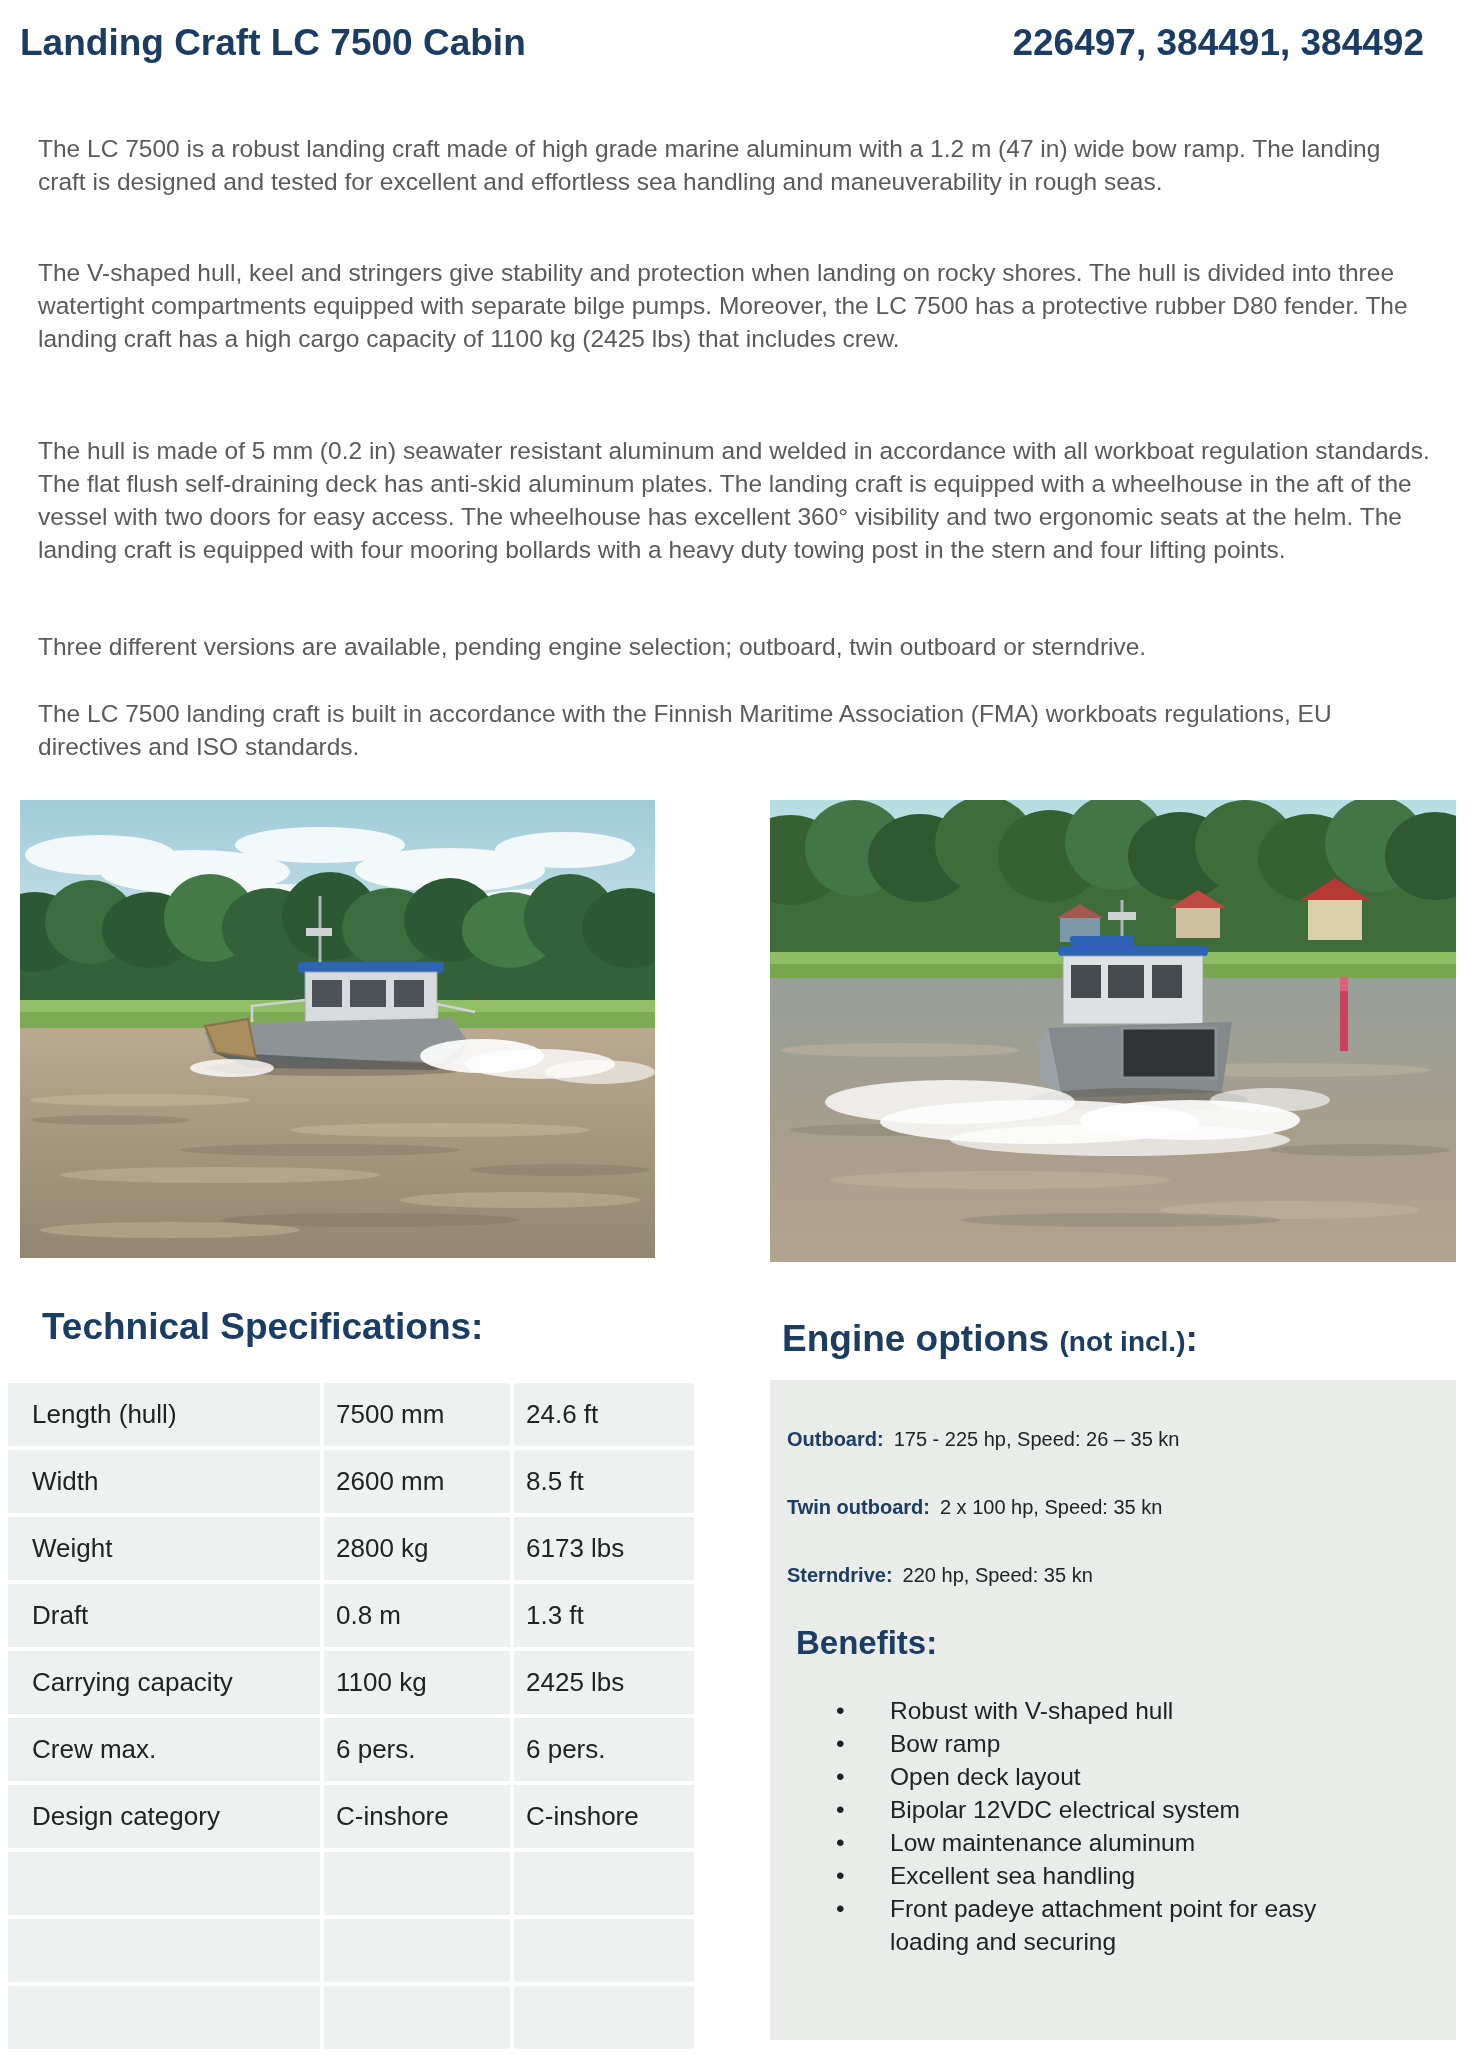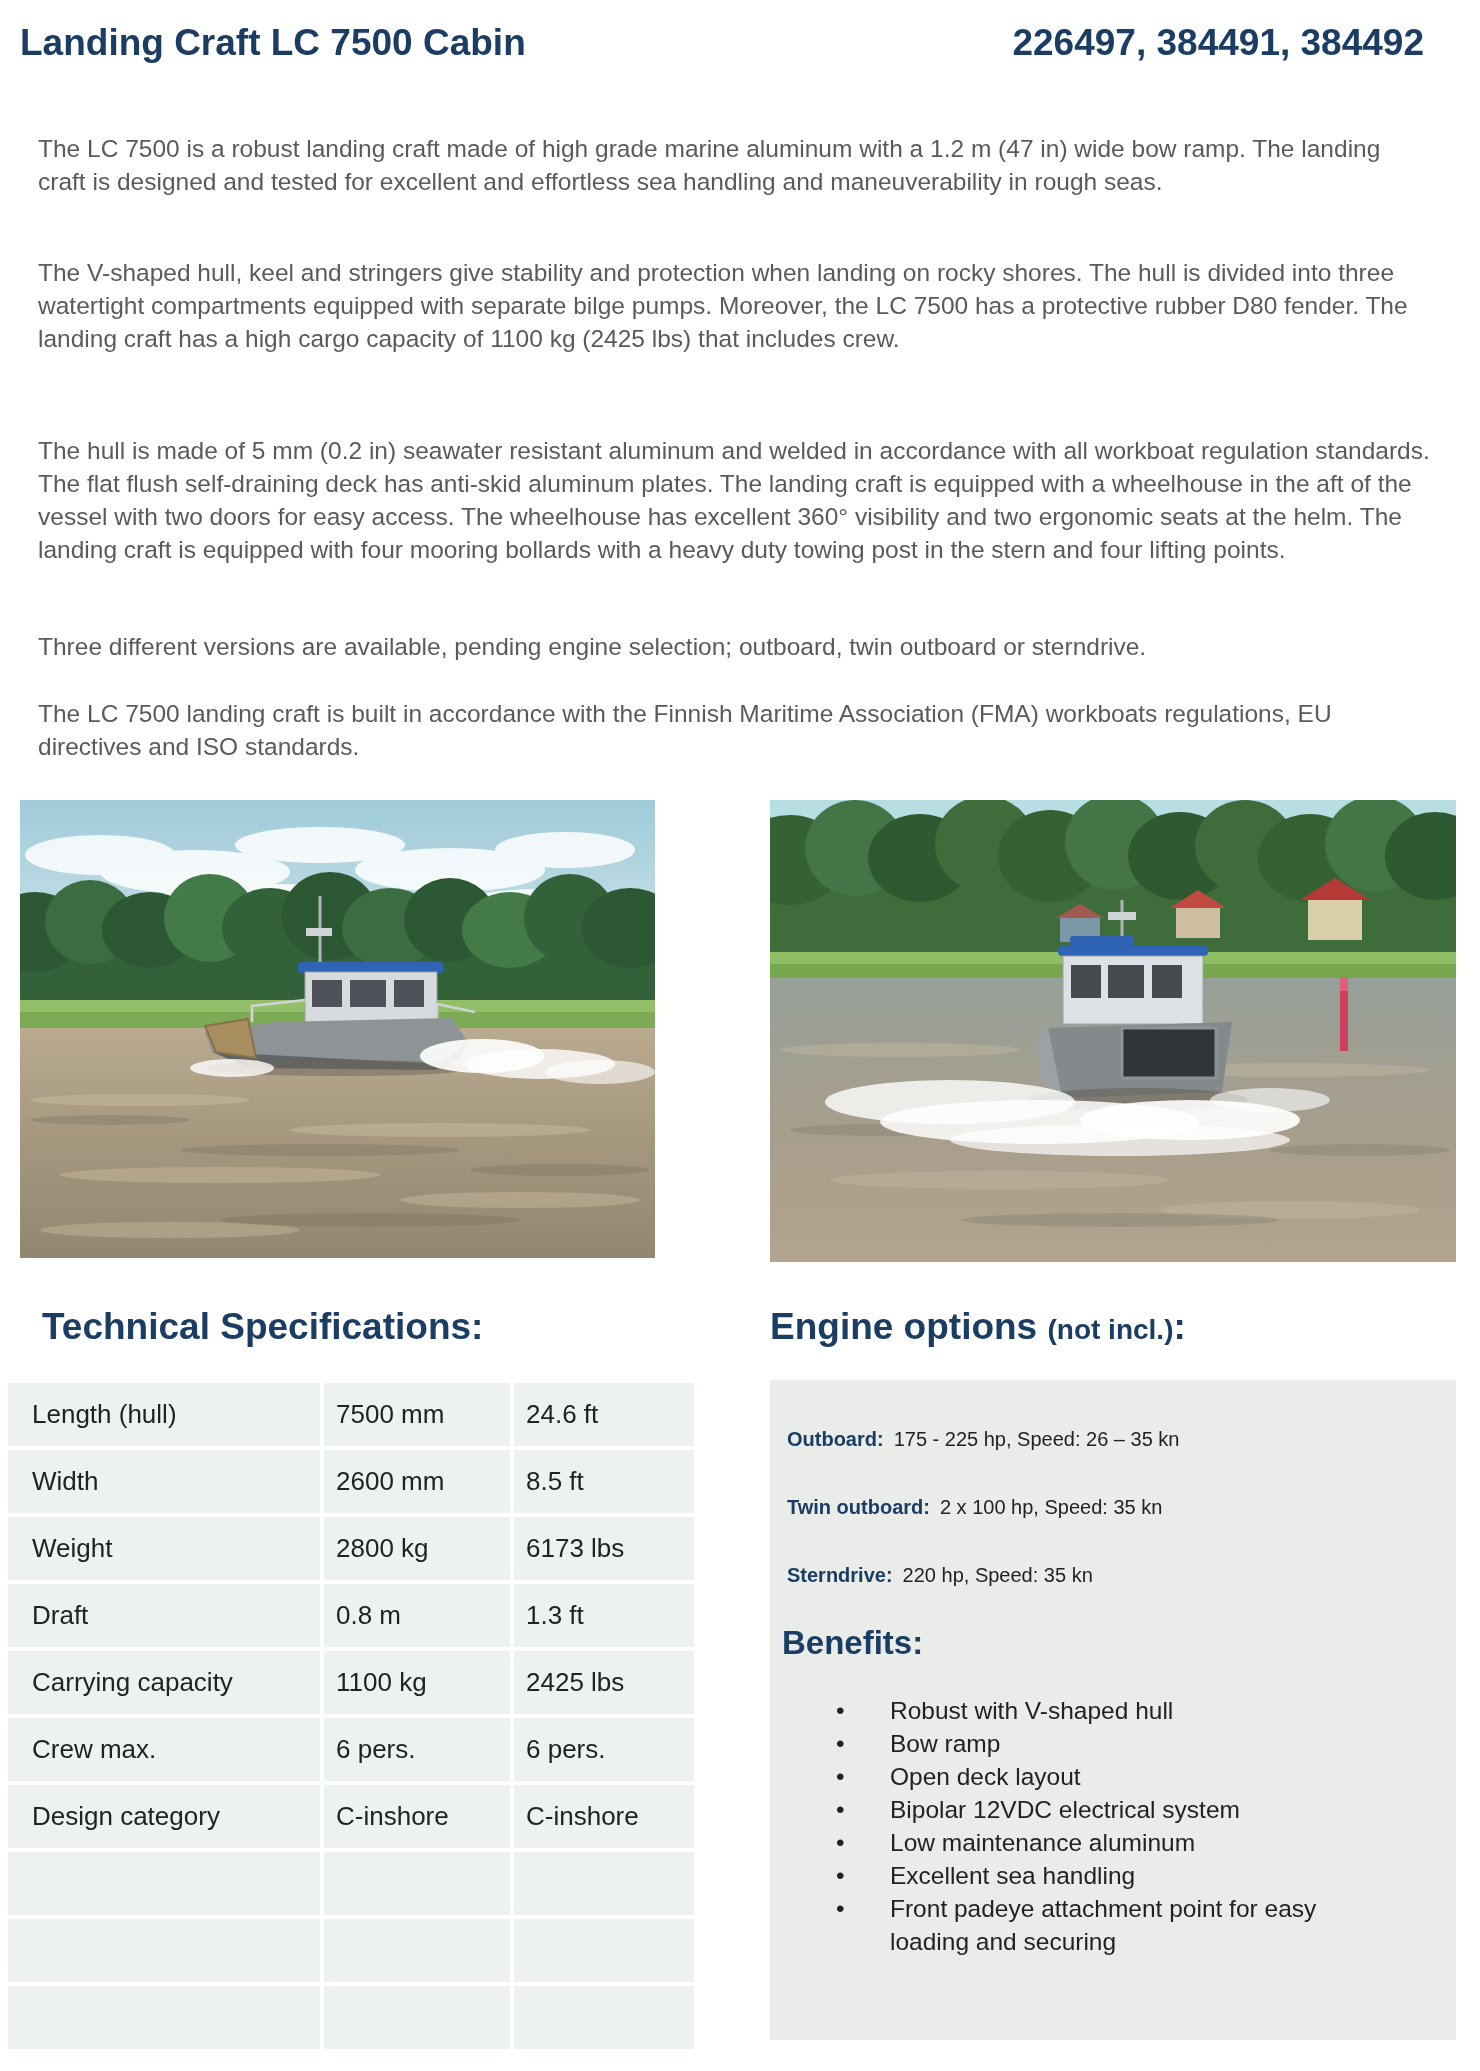--- a/index.html
+++ b/index.html
@@ -20,35 +20,35 @@
   
   .p{position:absolute;left:38px;width:1392px;margin:0;font-size:24.5px;line-height:33px;color:var(--body-gray);}
   .p1{top:132px}.p2{top:256px}.p3{top:434px}.p4{top:630px}.p5{top:697px}
   
   .photo{position:absolute;margin:0;padding:0;}
   .photo-left{left:20px;top:800px;width:635px;height:458px;}
   .photo-right{left:770px;top:800px;width:688px;height:462px;}
   .photo svg{display:block;width:100%;height:100%;}
   
   .specs-heading{position:absolute;left:42px;top:1306px;margin:0;font-size:37px;font-weight:bold;color:var(--navy);}
-  .engine-heading{position:absolute;left:770px;top:1306px;margin:0;font-size:37px;font-weight:bold;color:var(--navy);}
+  .engine-heading{position:absolute;left:770px;top:1306px;margin:12px;font-size:37px;font-weight:bold;color:var(--navy);}
   .engine-heading .eh-note{font-size:28px;}
   
   .spec-table{position:absolute;left:8px;top:1383px;display:grid;
     grid-template-columns:312px 186px 180px;grid-auto-rows:63px;gap:4px;border-radius:15px;}
   .spec-row{display:contents;}
   .cell{background:var(--table-bg);display:flex;align-items:center;font-size:26px;color:var(--ink);
     padding-left:24px;box-sizing:border-box;white-space:nowrap;overflow:hidden;}
   .cell.c2,.cell.c3{padding-left:12px;}
   
   .panel{position:absolute;left:770px;top:1380px;width:700px;height:660px;background:var(--panel-bg);}
   .opt{position:absolute;left:17px;margin:0;font-size:20px;color:var(--ink);white-space:nowrap;}
   .opt .opt-label{font-weight:bold;color:var(--navy);margin-right:10px;}
   .opt0{top:48px}.opt1{top:116px}.opt2{top:184px}
-  .benefits-heading{position:absolute;left:12px;top:244px;margin:0;font-size:33px;font-weight:bold;color:var(--navy);}
+  .benefits-heading{position:absolute;left:26px;top:244px;margin:0;font-size:33px;font-weight:bold;color:var(--navy);}
   .benefits{position:absolute;left:66px;top:314px;margin:0;padding:0;list-style:none;width:522px;}
   .benefit{position:relative;padding-left:54px;font-size:24.5px;line-height:33px;color:var(--ink);}
   .benefit::before{content:"\2022";position:absolute;left:0;top:0;}
 </style>
 </head>
 <body>
 
 <div class="page">
 
   <h1 class="title">Landing Craft LC 7500 Cabin</h1>

